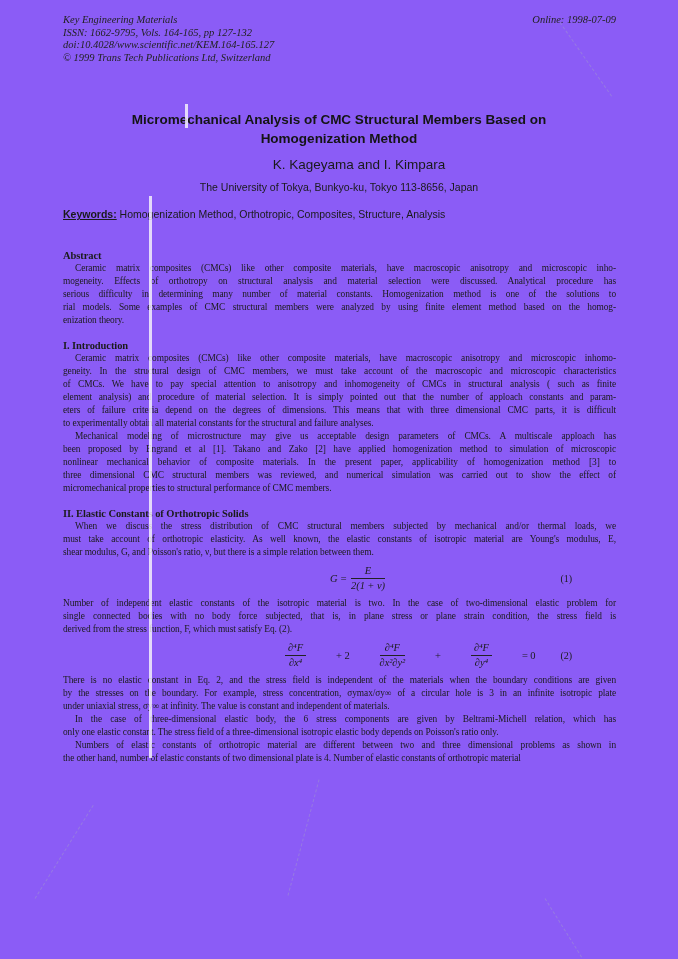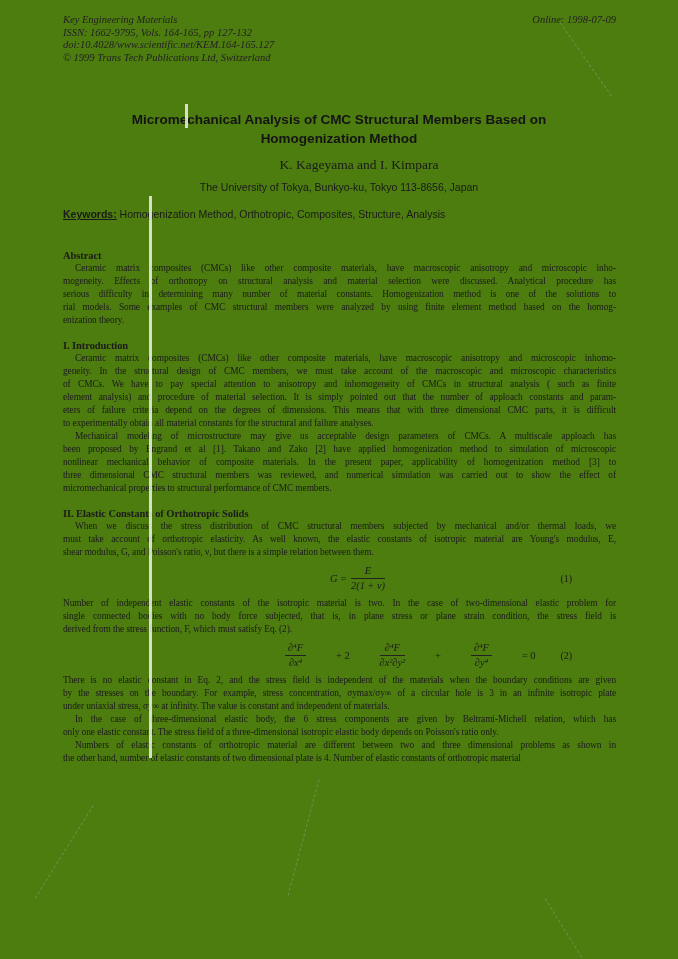--- a/index.html
+++ b/index.html
@@ -1,27 +1,27 @@
 <!DOCTYPE html>
 <html><head>
 <meta charset="utf-8">
 <style>
   html,body{margin:0;padding:0;background:#fcfcfb;}
-  .page{position:relative;width:678px;height:959px;background:#4d7c0f;color:#1b1b1b;overflow:hidden;}
+  .page{position:relative;width:678px;height:959px;background:#8b5cf6;color:#1b1b1b;overflow:hidden;}
 
   
   .hdr{display:flex;justify-content:space-between;align-items:flex-start;
        padding:14px 62px 0 63px;
        font-family:"Liberation Serif",serif;font-style:italic;font-size:10.5px;line-height:12.5px;color:#222;}
   .hdr .right{text-align:left;}
 
   
   .title{margin:46px 40px 0;text-align:center;white-space:pre-line;
          font-family:"Liberation Sans",sans-serif;font-weight:bold;font-size:13.5px;line-height:19px;color:#141414;}
-  .authors{margin-top:9px;text-align:center;font-family:Liberation Serif, serif;font-size:13.5px;line-height:16px;color:#1a1a1a;padding-left:40px;}
+  .authors{margin-top:9px;text-align:center;font-family:Liberation Sans, sans-serif;font-size:13.5px;line-height:16px;color:#1a1a1a;padding-left:40px;}
   .affil{margin-top:8px;text-align:center;font-family:"Liberation Sans",sans-serif;font-size:10.5px;line-height:13px;color:#1a1a1a;}
   .kw{margin:14px 62px 0 63px;font-family:"Liberation Sans",sans-serif;font-size:10.5px;line-height:13px;color:#1a1a1a;}
   .kw-label{font-weight:bold;text-decoration:underline;}
 
   
   .bodytxt{margin:0 62px 0 63px;font-family:"Liberation Serif",serif;font-size:9.4px;line-height:13px;
            letter-spacing:-0.08px;color:#1b1b1b;}
   .h-abs{margin-top:28px;font-weight:bold;font-size:10.5px;}
   .h-sec{margin-top:12px;font-weight:bold;font-size:10.5px;}
   .para{margin:0;}

